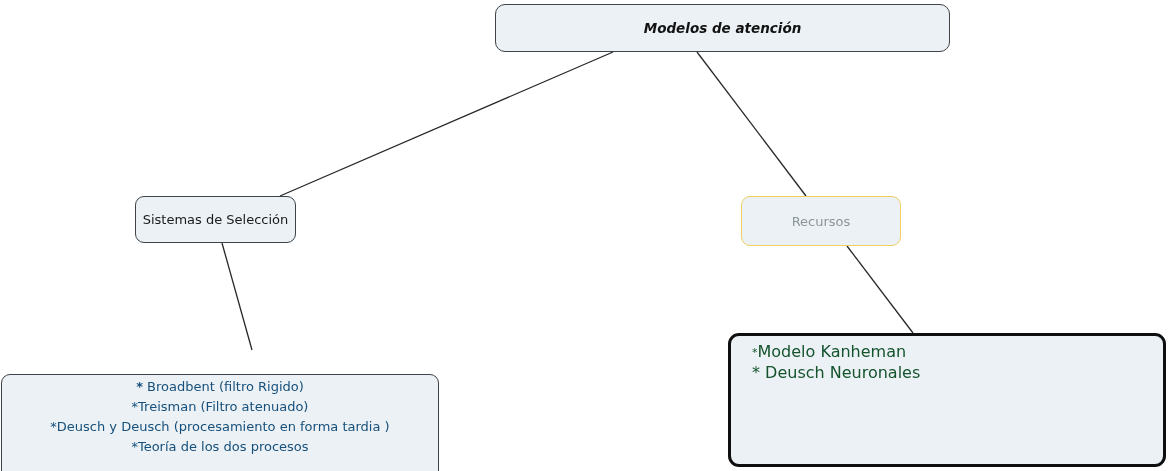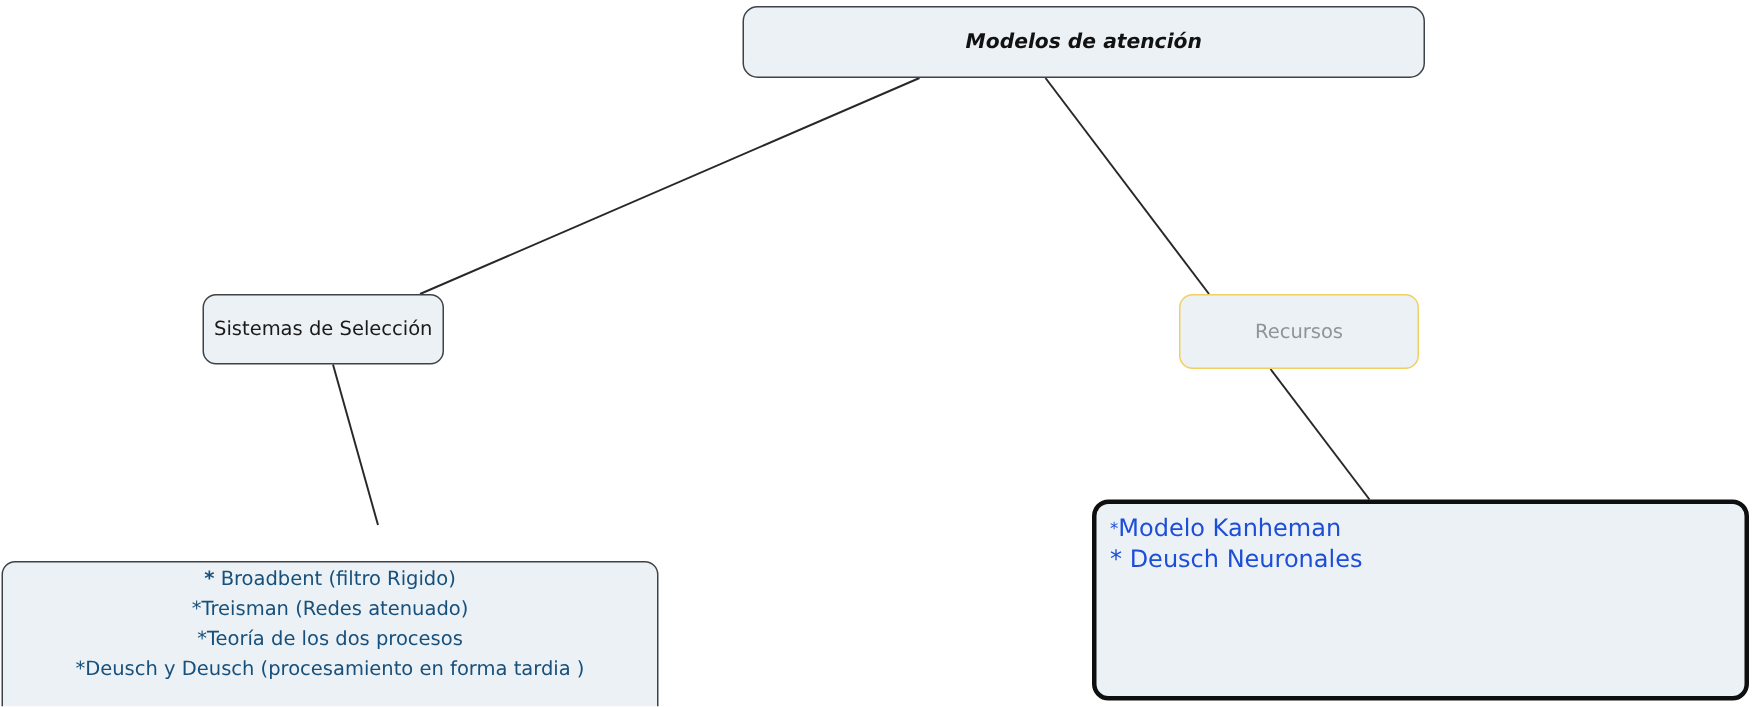--- a/index.html
+++ b/index.html
@@ -51,44 +51,43 @@
     font-size: 13px;
     color: #1a1a1a;
   }
   .node-recursos {
     left: 741px; top: 196px;
     width: 160px; height: 50px;
     border: 1.5px solid #f0d061;
     border-radius: 9px;
     font-size: 13px;
     color: #8d959b;
-    margin-left: 45px;
   }
   .node-list-left {
     left: 1px; top: 350px;
     width: 438px; height: 108px;
     border-radius: 9px;
     padding-top: 2px;
     text-align: center;
     font-size: 13px;
     line-height: 20px;
     color: #17507c;
     white-space: nowrap;
     margin-top: 24px;
   }
   .node-list-right {
     left: 728px; top: 333px;
     width: 438px; height: 134px;
     border: 3.5px solid #0f0f0f;
     border-radius: 11px;
-    padding: 6px 0 0 9px;
+    padding: 6px 0 0 21px;
     text-align: left;
     font-size: 16px;
     line-height: 20px;
-    color: #1d4ed8;
+    color: #14532d;
     white-space: nowrap;
   }
   .bullet-bold { font-weight: bold; }
   .bullet-small {
     font-size: 11px;
     vertical-align: 1px;
   }
   .list-line { white-space: pre; }
 </style>
 </head>
@@ -110,23 +109,23 @@
   <div class="node node-center node-seleccion">
     <span>Sistemas de Selección</span>
   </div>
 
   <div class="node node-center node-recursos">
     <span>Recursos</span>
   </div>
 
   <div class="node node-list-left">
     <div class="list-line"><span class="bullet-bold">*</span><span> Broadbent (filtro Rigido)</span></div>
-    <div class="list-line">*Treisman (Redes atenuado)</div>
+    <div class="list-line">*Treisman (Filtro atenuado)</div>
+    <div class="list-line">*Deusch y Deusch (procesamiento en forma tardia )</div>
     <div class="list-line">*Teoría de los dos procesos</div>
-    <div class="list-line">*Deusch y Deusch (procesamiento en forma tardia )</div>
   </div>
 
   <div class="node node-list-right">
     <div class="list-line"><span class="bullet-small">*</span><span>Modelo Kanheman</span></div>
     <div class="list-line">* Deusch Neuronales</div>
   </div>
 
 </div>
 
 </body></html>

